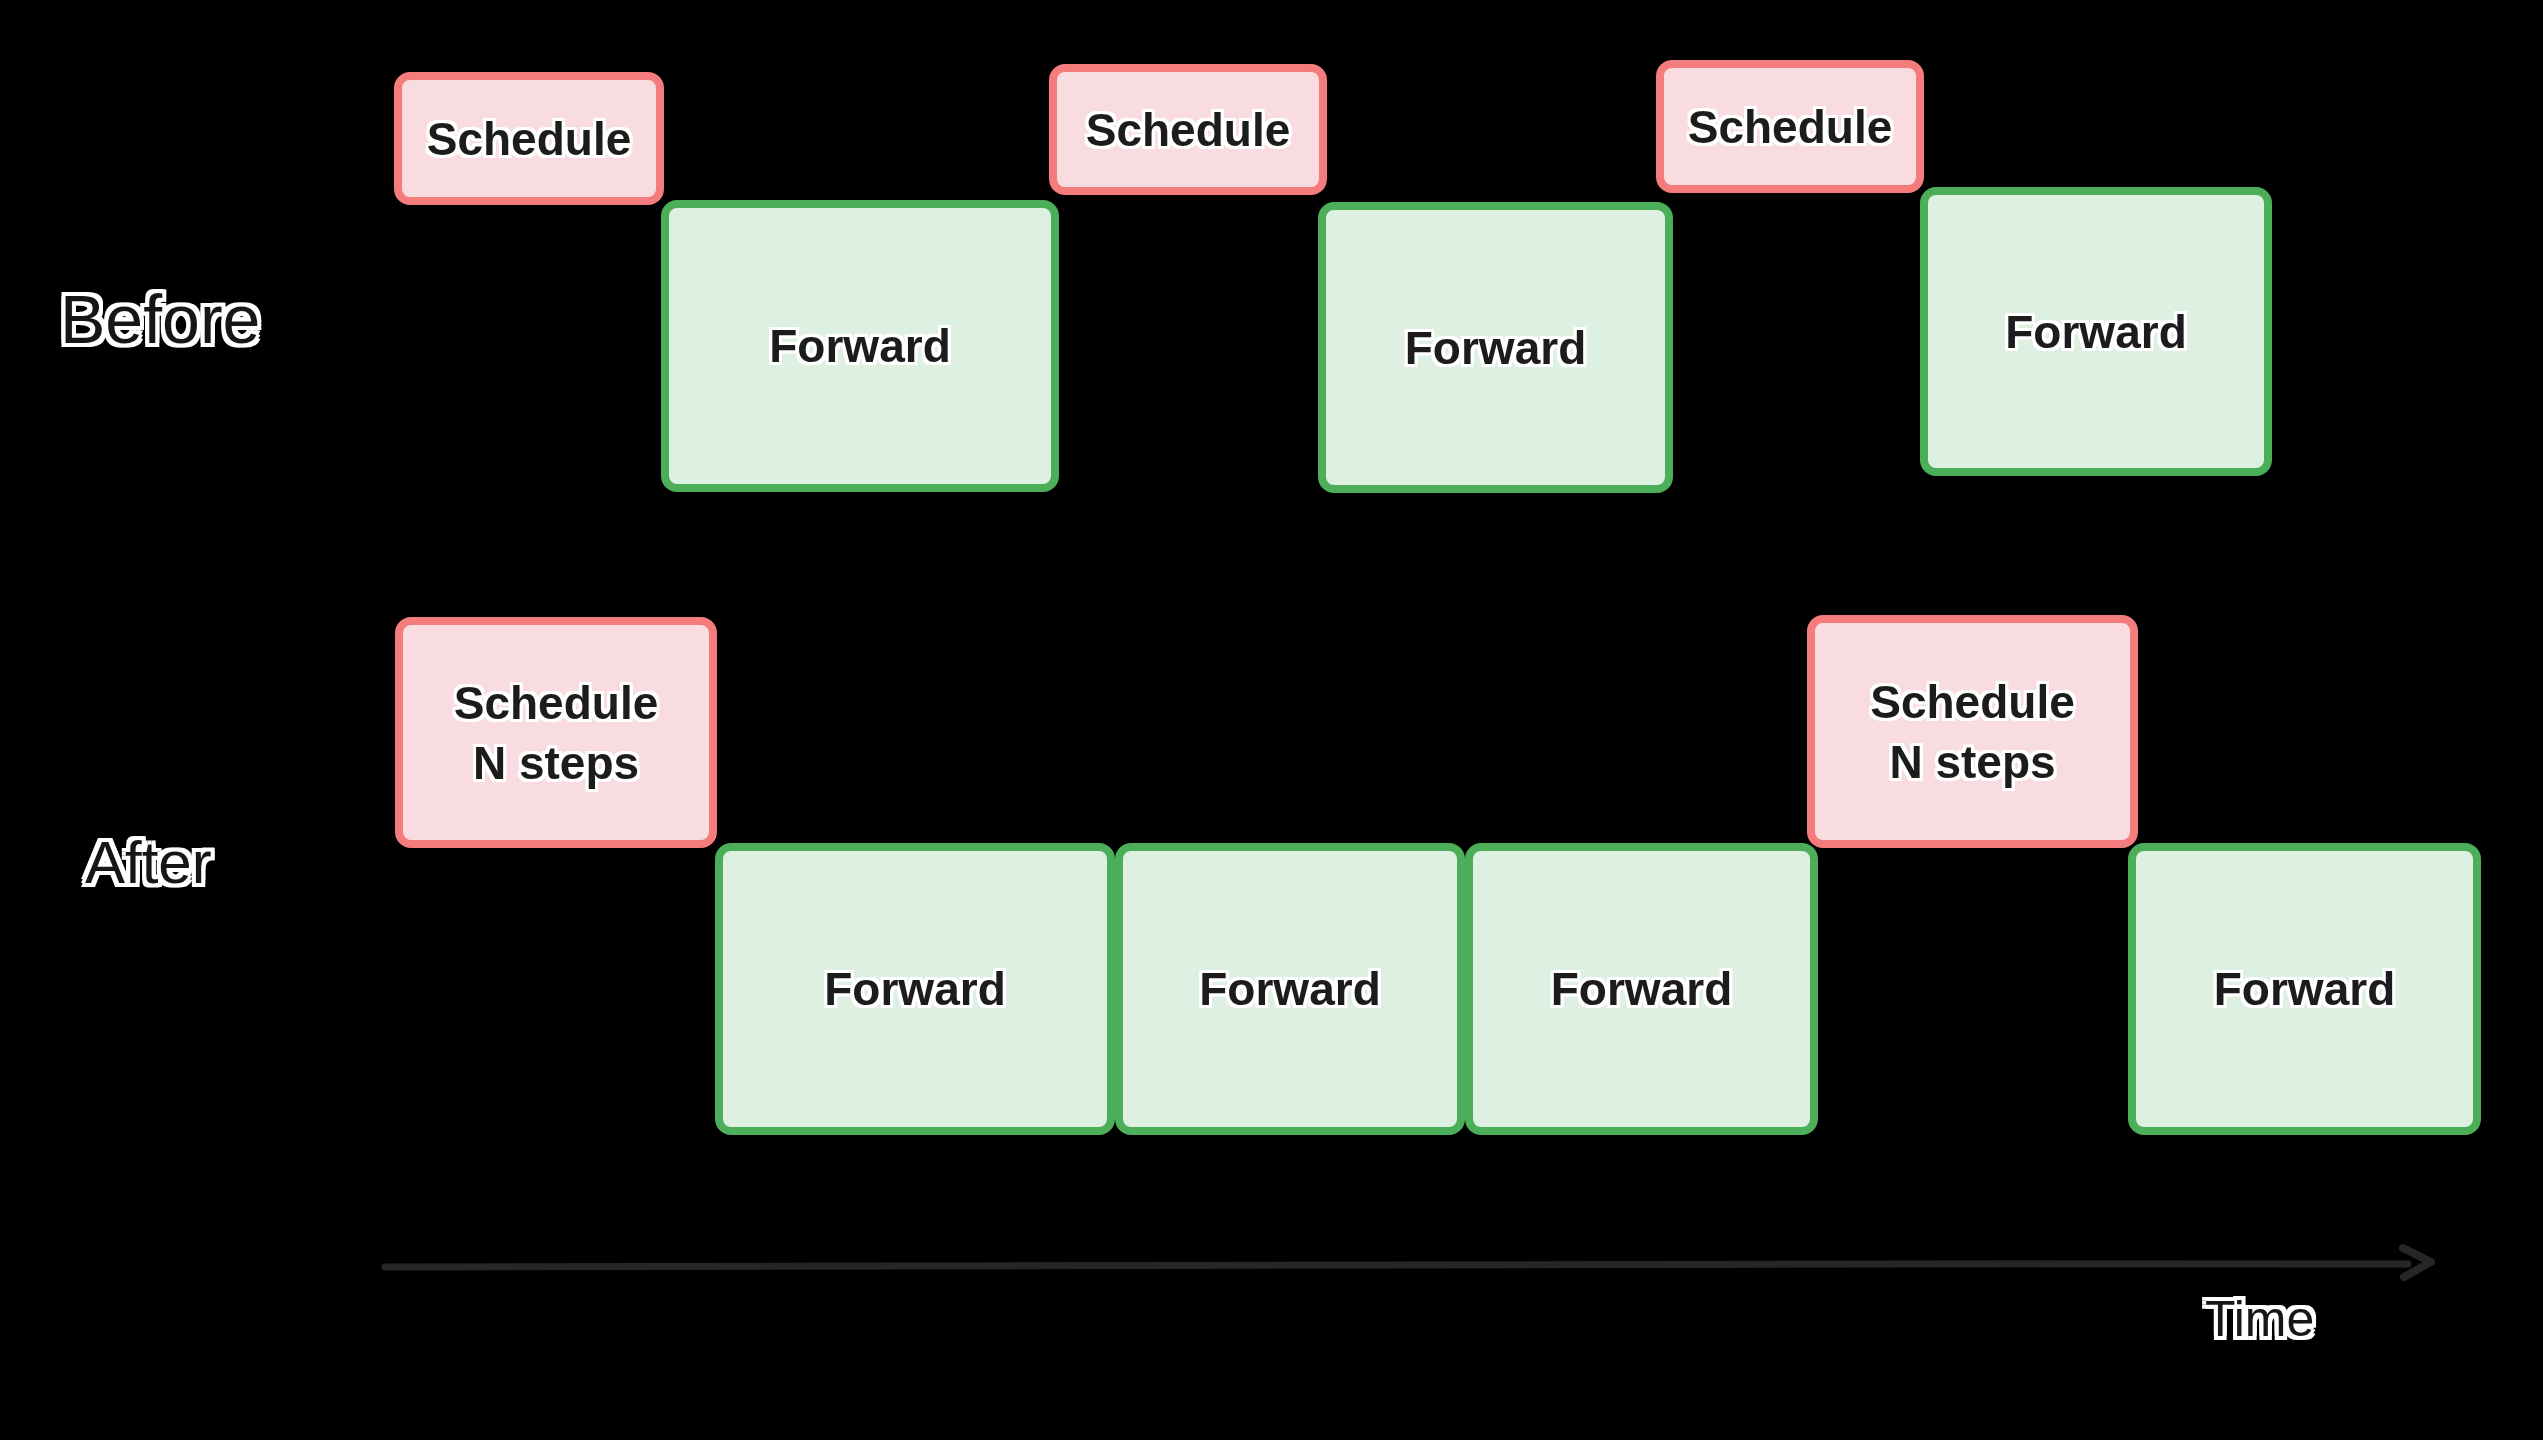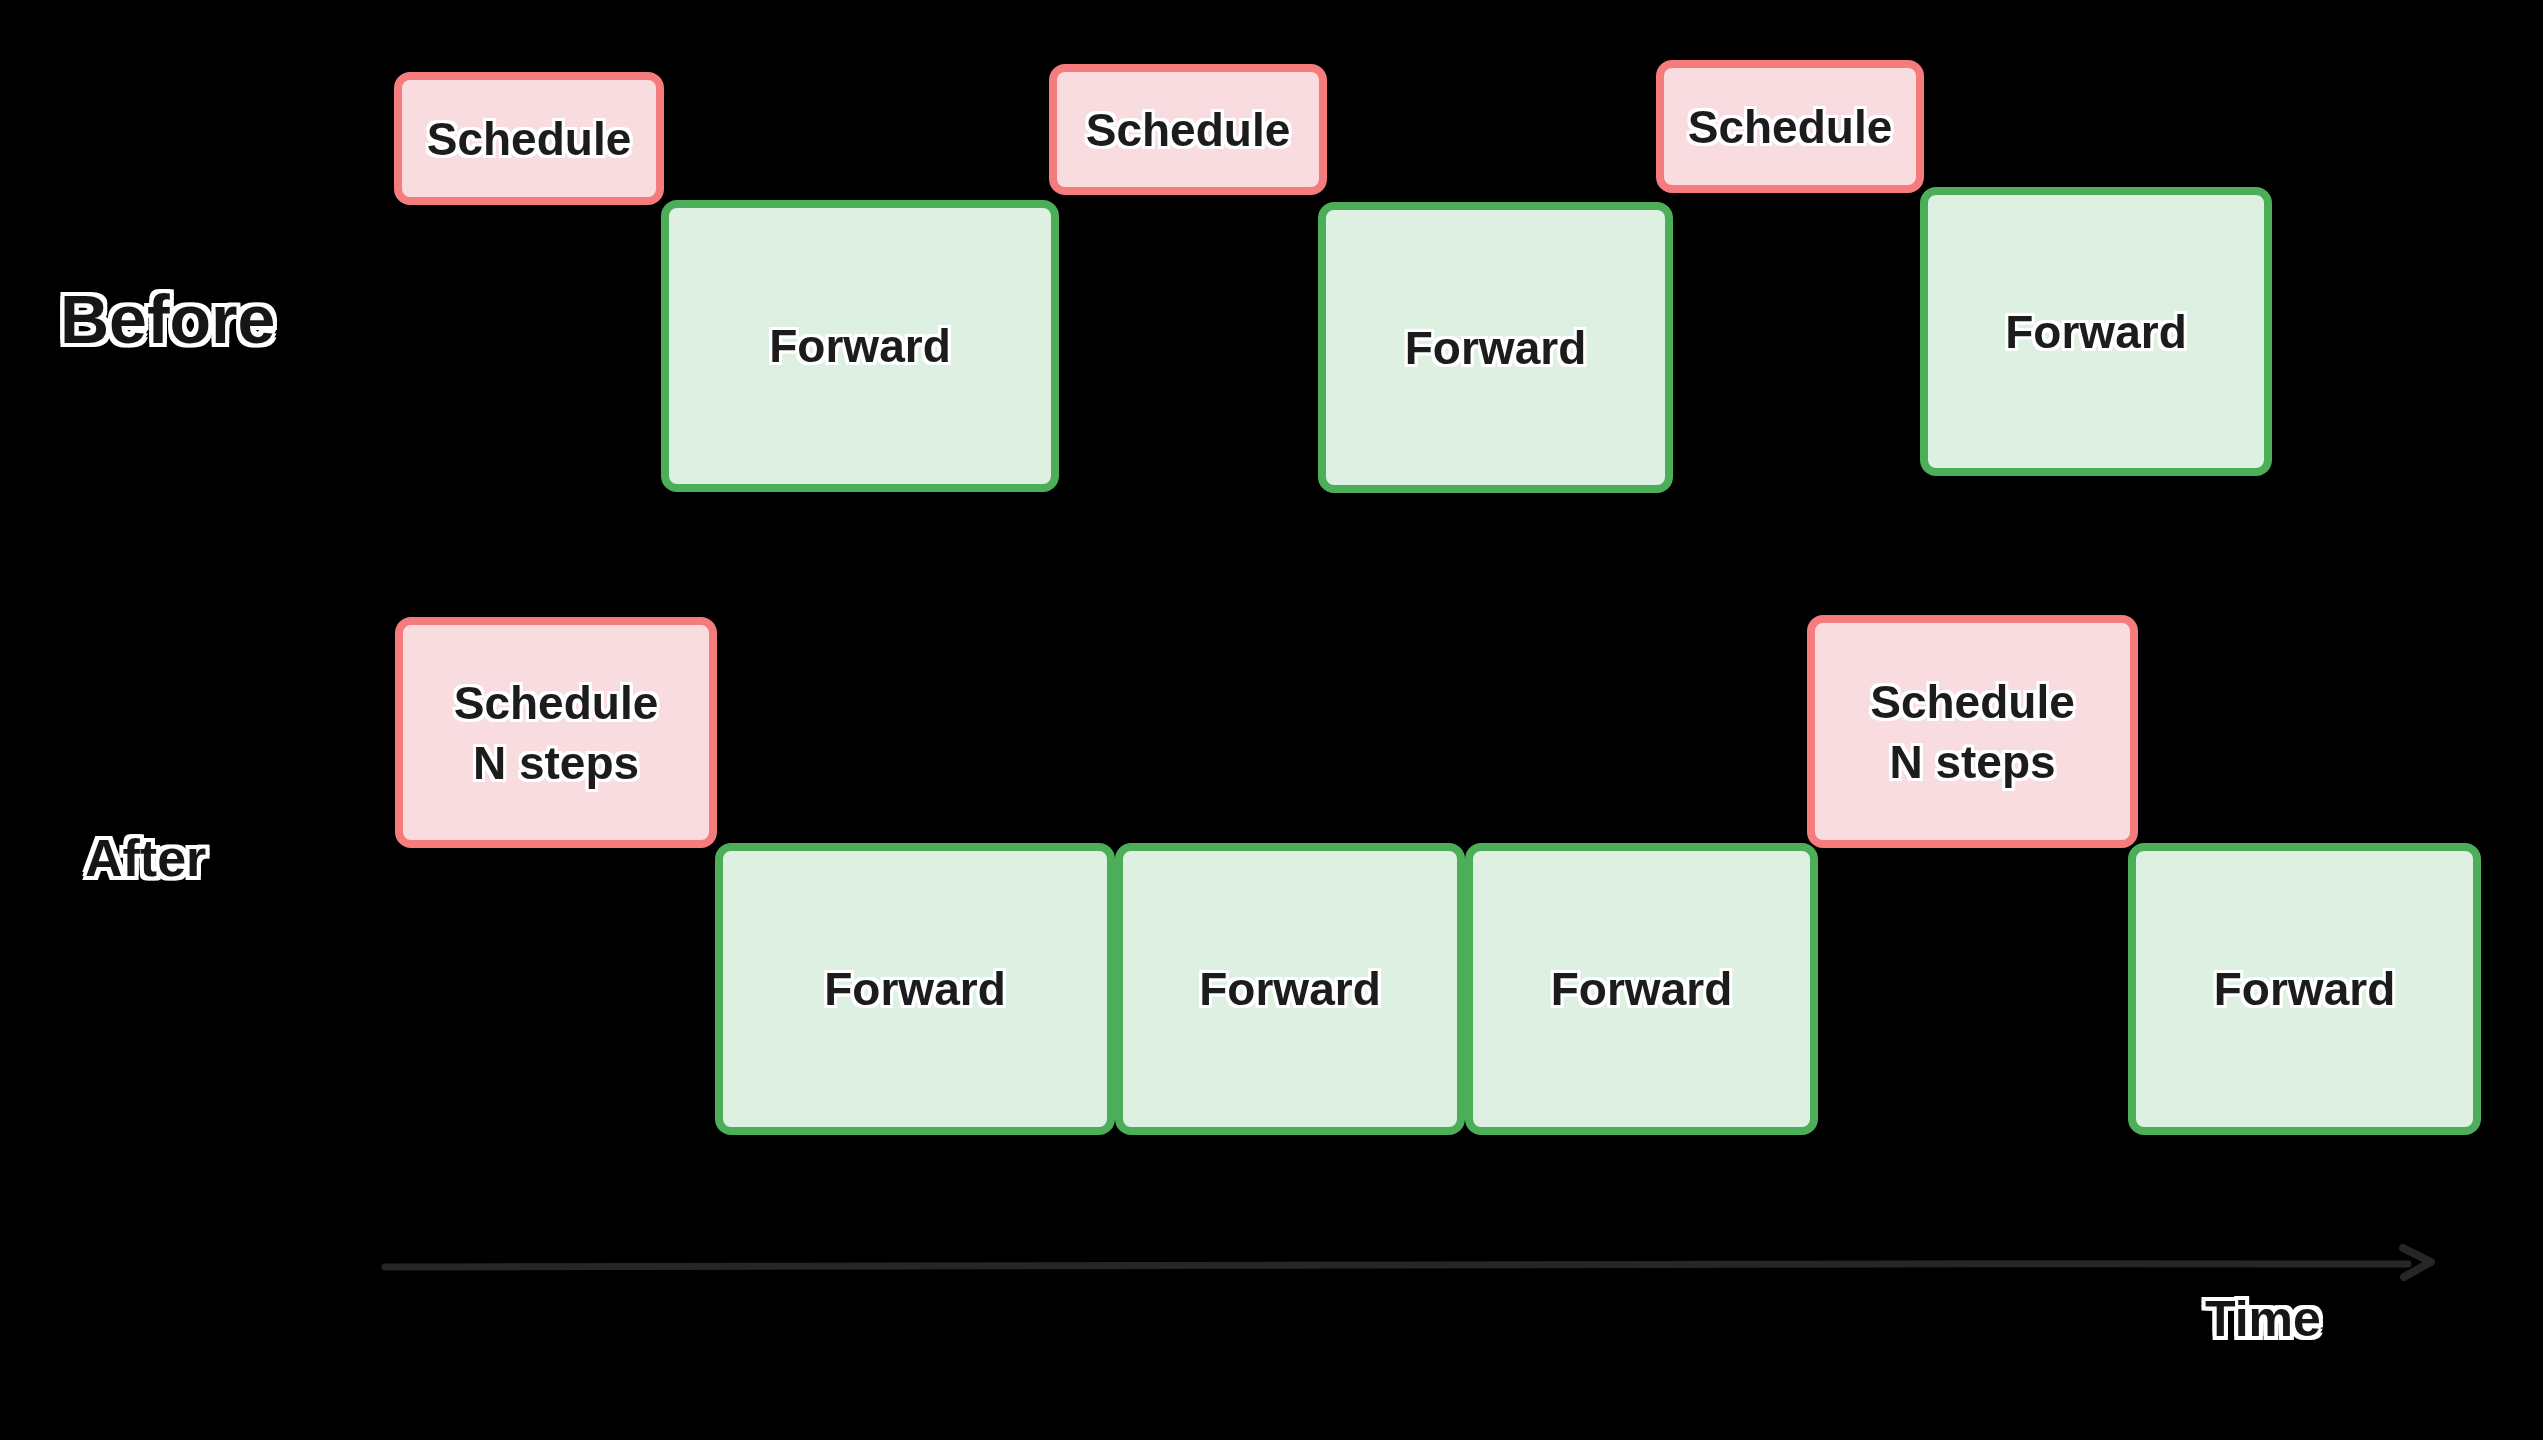--- a/index.html
+++ b/index.html
@@ -45,32 +45,32 @@
   .box.forward {
     background: var(--forward-fill, #def0e2);
     border: 8px solid var(--forward-border, #4cae59);
     z-index: 1;
     text-align: right;
   }
 
   
   .big-label {
     position: absolute;
-    font-weight: 700;
+    font-weight: 400;
     color: var(--label-text, #161616);
     z-index: 3;
     white-space: nowrap;
     text-shadow:
       -4px -4px 0 var(--text-outline,#fff),  4px -4px 0 var(--text-outline,#fff),
       -4px  4px 0 var(--text-outline,#fff),  4px  4px 0 var(--text-outline,#fff),
       -4px  0   0 var(--text-outline,#fff),  4px  0   0 var(--text-outline,#fff),
        0   -4px 0 var(--text-outline,#fff),  0    4px 0 var(--text-outline,#fff);
   }
   .label-before { left: 60px;  top: 280px;  font-size: 68px; }
-  .label-after  { left: 85px;  top: 828px;  font-size: 52px; }
+  .label-after  { left: 85px;  top: 828px;  font-size: 60px; }
   .label-time   { left: 2205px; top: 1290px; font-size: 50px; }
 
   
   .arrow-svg {
     position: absolute;
     left: 0; top: 0;
     width: 2543px;
     height: 1440px;
     z-index: 0;
   }

